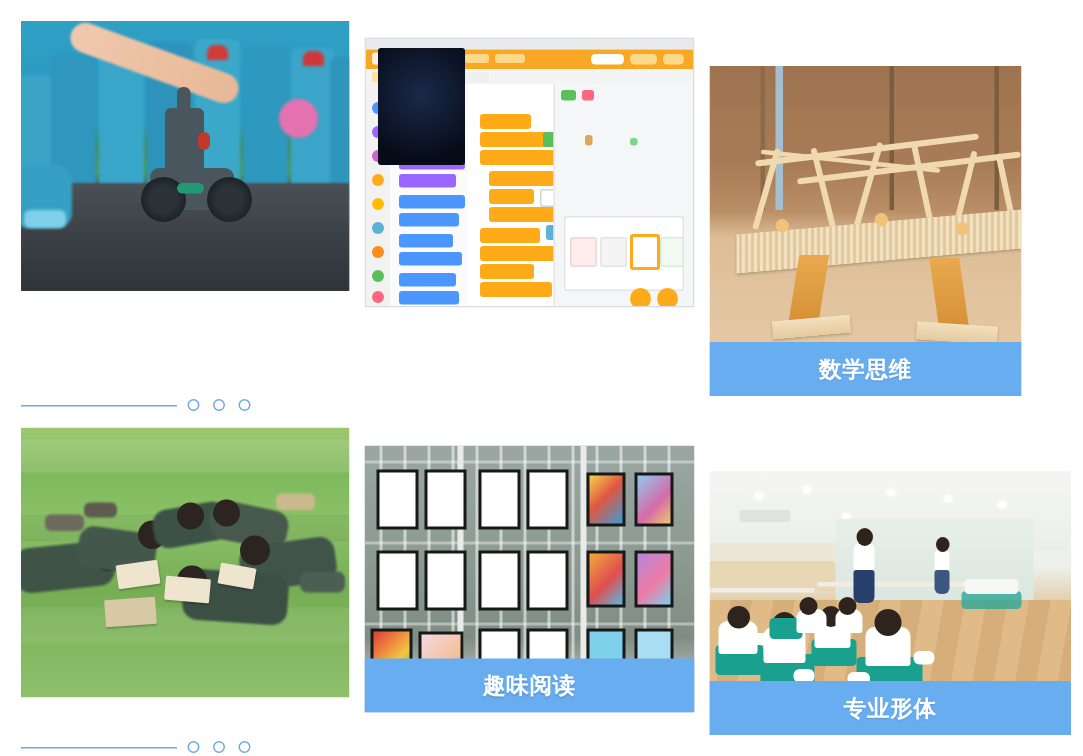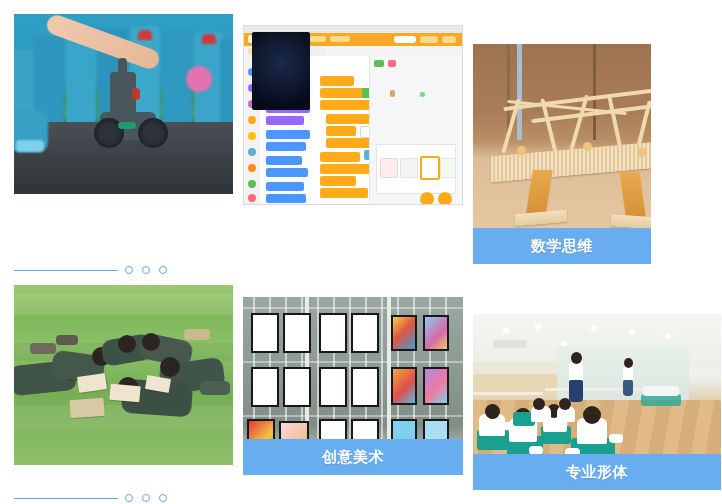--- a/index.html
+++ b/index.html
@@ -263,21 +263,21 @@
     <div class="chip" style="left:132px; top:118px; width:78px; height:48px; background:#ffffff; border:1px solid #e4e4e4; border-radius:2px;"></div>
     <div class="chip" style="left:136px; top:132px; width:16px; height:18px; background:#fdecec; border:1px solid #f3d4d4; border-radius:2px;"></div>
     <div class="chip" style="left:156px; top:132px; width:16px; height:18px; background:#f4f4f4; border:1px solid #e4e4e4; border-radius:2px;"></div>
     <div class="chip" style="left:176px; top:130px; width:16px; height:20px; background:#ffffff; border:2px solid #ffab19; border-radius:2px;"></div>
     <div class="chip" style="left:196px; top:132px; width:14px; height:18px; background:#f0faf0; border:1px solid #d9ecd9; border-radius:2px;"></div>
     <div class="chip" style="left:194px; top:166px; width:14px; height:14px; background:#ffab19; border-radius:50%;"></div>
     <div class="chip" style="left:176px; top:166px; width:14px; height:14px; background:#ffab19; border-radius:50%;"></div>
   </div>
 </div>
 
-<div class="card" style="left:473px; top:44px; width:178px; height:220px;">
+<div class="card" style="left:473px; top:44px; width:208px; height:220px;">
   <div class="card-photo scene bridge-bg" style="height:220px;">
     <div class="bridge-wallline" style="left:34px; height:96px; background:#8c6a4a;"></div>
     <div class="bridge-wallline" style="left:44px; height:96px; background:#a5bfd0; width:5px;"></div>
     <div class="bridge-wallline" style="left:120px; height:96px;"></div>
     <div class="bridge-wallline" style="left:190px; height:96px;"></div>
 
     <div class="bridge-stick" style="left:30px;  top:54px; width:150px; height:4px; transform:rotate(-7deg);"></div>
     <div class="bridge-stick" style="left:58px;  top:66px; width:150px; height:4px; transform:rotate(-7deg);"></div>
     <div class="bridge-stick" style="left:34px;  top:62px; width:120px; height:3px; transform:rotate(6deg);"></div>
 
@@ -415,24 +415,24 @@
     <div class="art-frame" style="left:108px;top:122px; width:28px; height:38px;">
         <div class="art-inner"></div>
       </div>
     <div class="art-frame" style="left:148px;top:122px; width:26px; height:36px;">
       <div class="art-inner" style="background:linear-gradient(180deg,#7fd0ea 55%,#4fae55);"></div>
       </div>
     <div class="art-frame" style="left:180px;top:122px; width:26px; height:36px;">
       <div class="art-inner" style="background:linear-gradient(180deg,#a9def5 50%,#f3d96a);"></div>
       </div>
   </div>
-  <div class="card-caption">创意美术</div>
-</div>
-
-<div class="card" style="left:473px; top:314px; width:219px; height:176px;padding-left:29px;">
+  <div class="card-caption">趣味阅读</div>
+</div>
+
+<div class="card" style="left:473px; top:314px; width:241px; height:176px;">
   <div class="card-photo scene dance-bg" style="height:176px;">
     <div class="dance-ceil"></div>
     <div class="dance-light" style="left:30px;  top:14px;"></div>
     <div class="dance-light" style="left:62px;  top:10px;"></div>
     <div class="dance-light" style="left:118px; top:12px;"></div>
     <div class="dance-light" style="left:156px; top:16px;"></div>
     <div class="dance-light" style="left:192px; top:20px;"></div>
     <div class="dance-light" style="left:88px;  top:28px;"></div>
 
     <div class="chip" style="left:20px; top:26px; width:34px; height:8px; background:#dfe3de; border-radius:2px; position:absolute;"></div>

